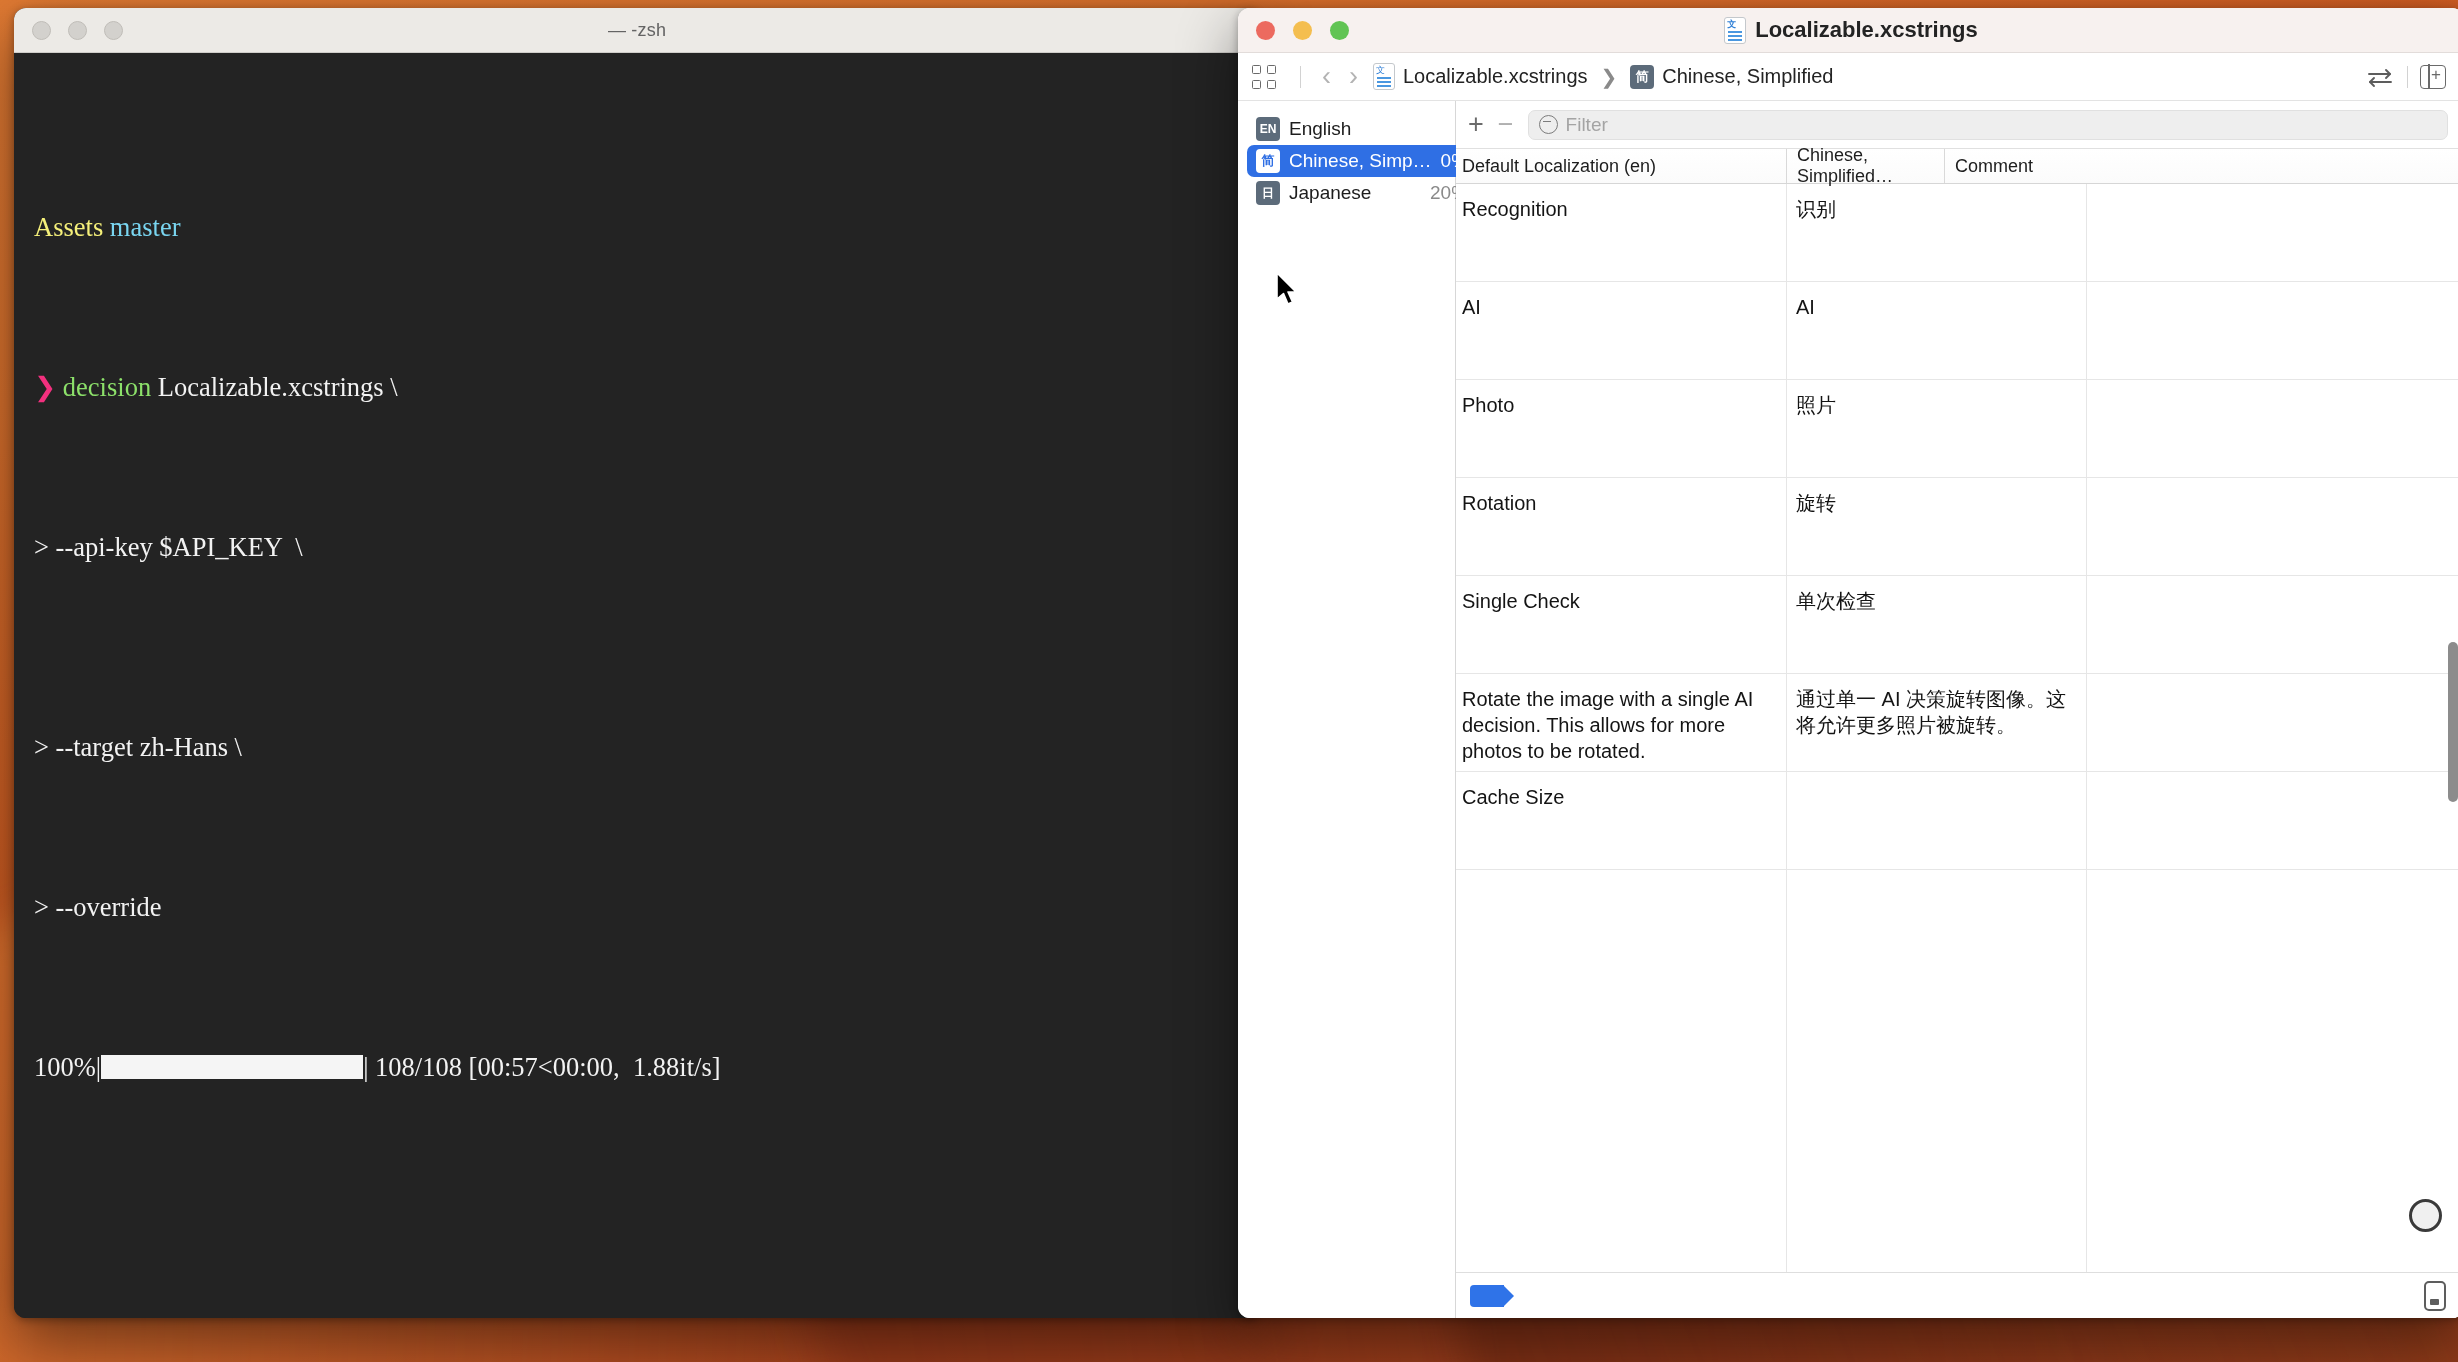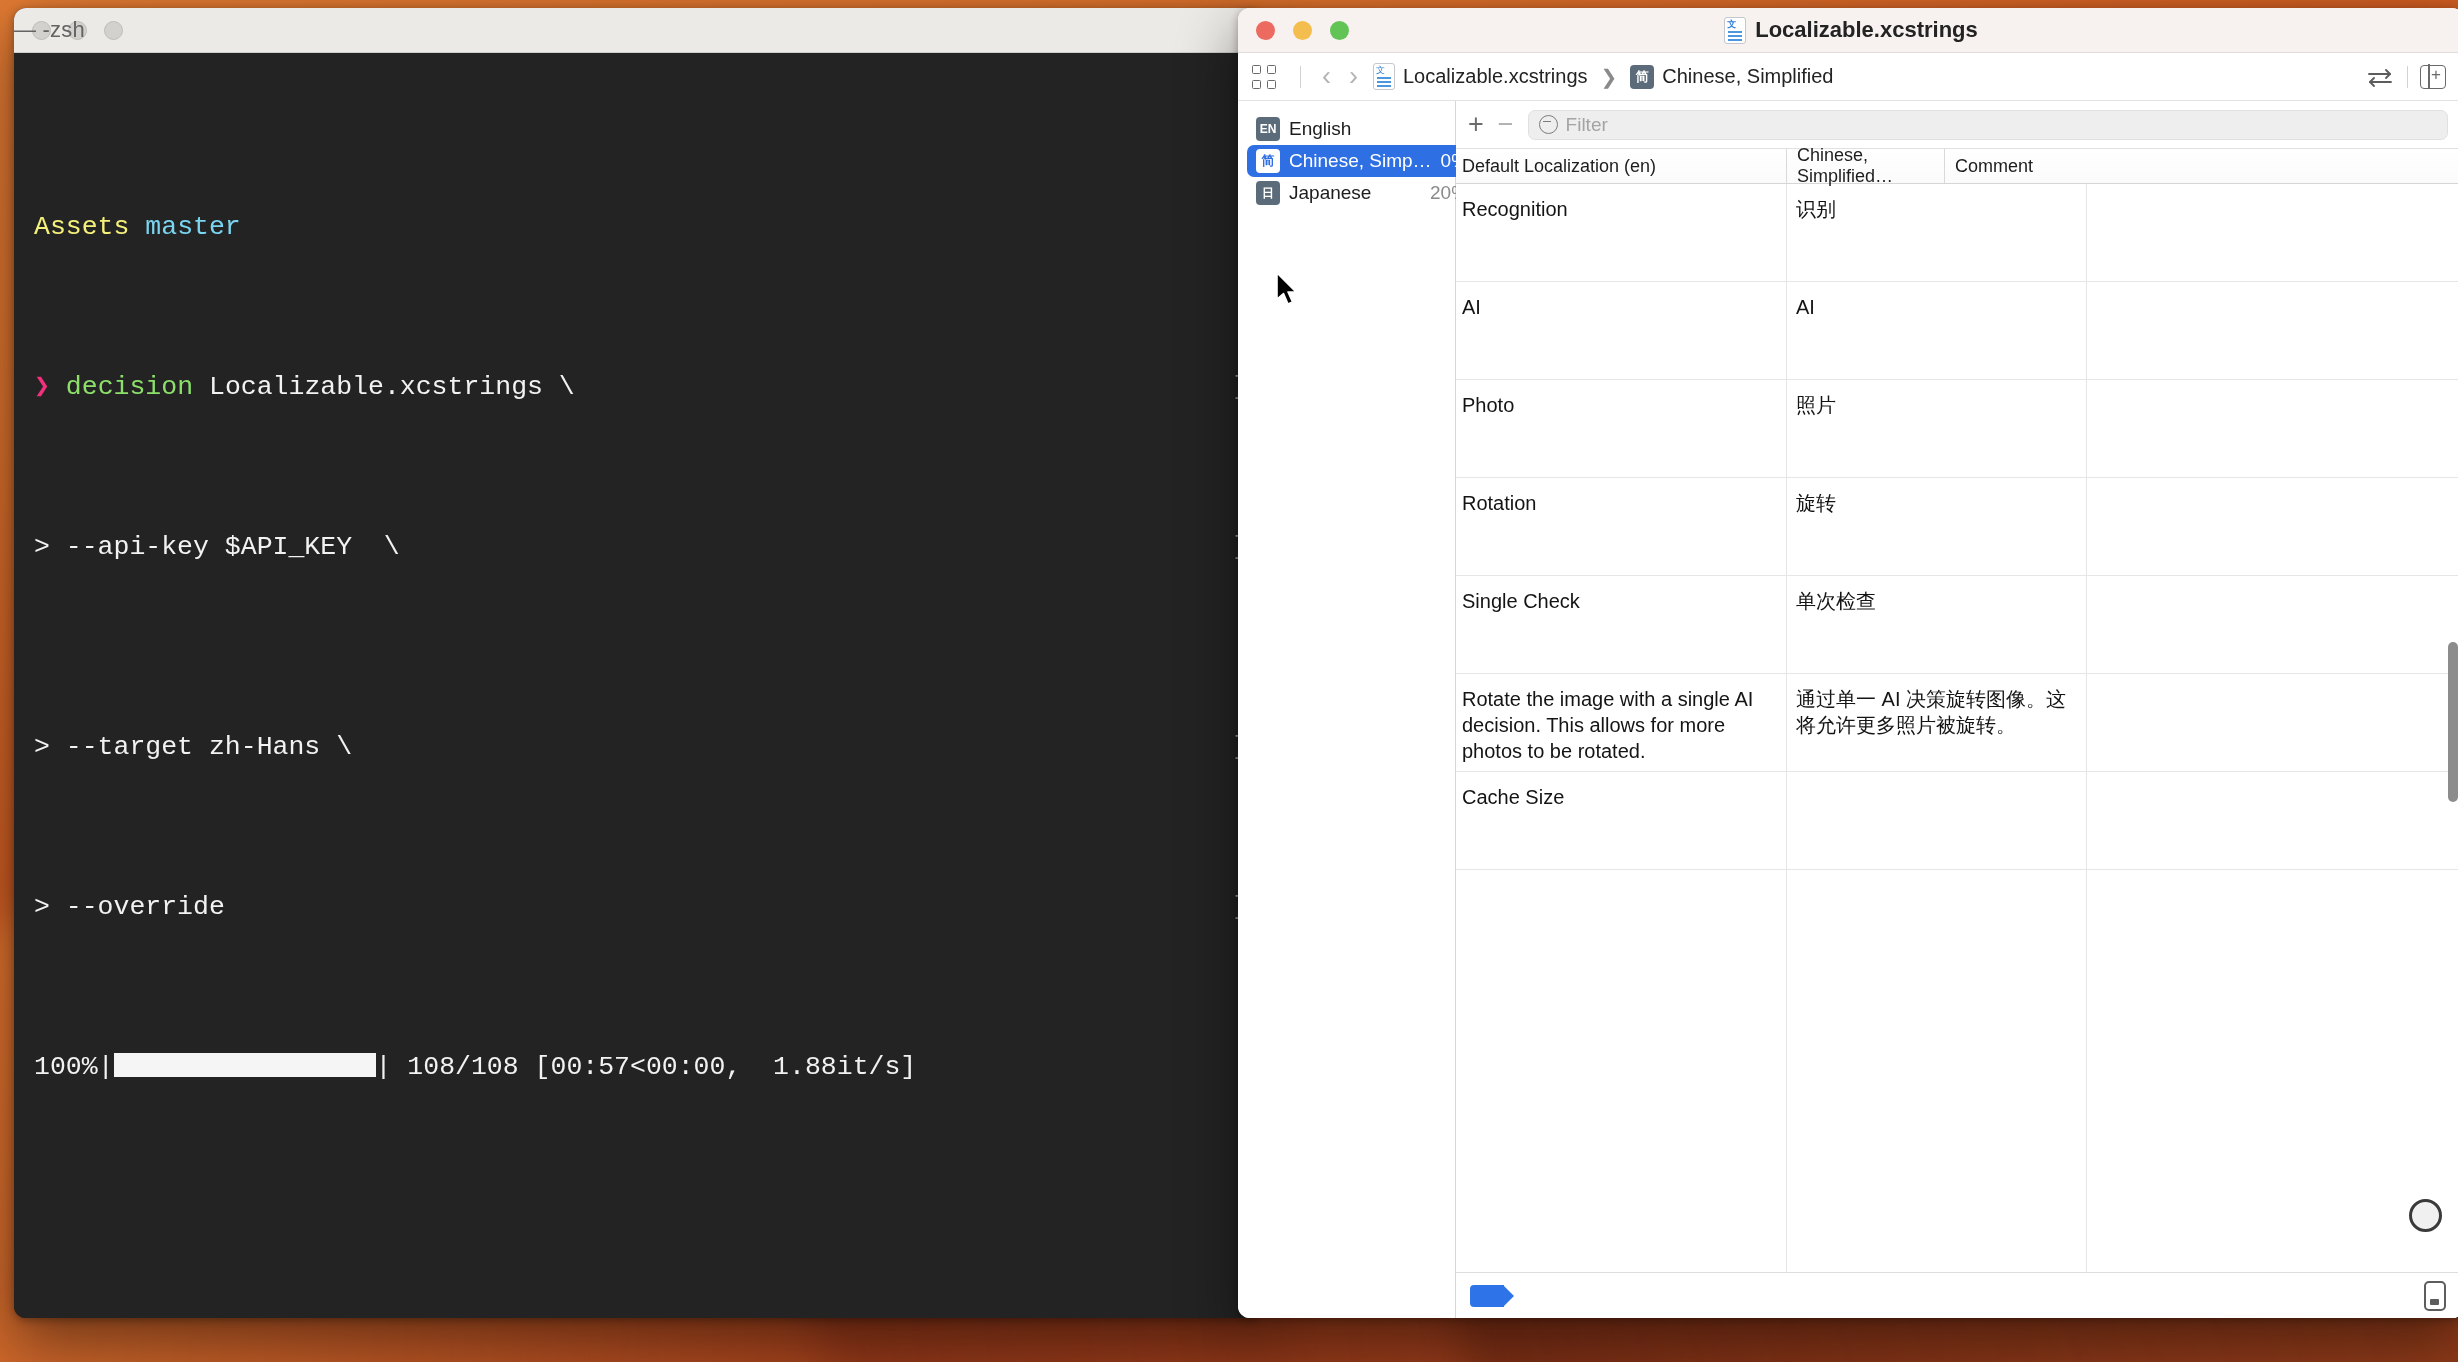--- a/index.html
+++ b/index.html
@@ -55,30 +55,31 @@
     position: relative;
   }
   .tl-group { display: flex; gap: 17px; margin-left: 18px; }
   .tl {
     width: 19px; height: 19px; border-radius: 50%;
     background: #d3d1cd;
     border: 1px solid #c0bdb8;
   }
   .term-title {
     position: absolute; left: 0; right: 0;
-    font-size: 22px; color: #646464;
+    text-align: center;
+    font-size: 18px; color: #646464;
     font-family: "Liberation Sans", sans-serif;
     letter-spacing: 0.2px;
   }
   .term-body {
     background: #232323;
     height: calc(100% - 45px);
     padding: 34px 0 0 0;
     position: relative;
-    font-family: Liberation Mono, monospace;
+    font-family: Liberation Serif, serif;
     font-size: 26.5px;
     line-height: 40px;
     color: #f2f2f2;
     white-space: pre;
   }
   .term-line { padding-left: 20px; position: relative; }
   .c-yellow { color: #f5f07a; }
   .c-cyan   { color: #79d5f0; }
   .c-green  { color: #8ce06a; }
   .c-pink   { color: #f2307e; }

